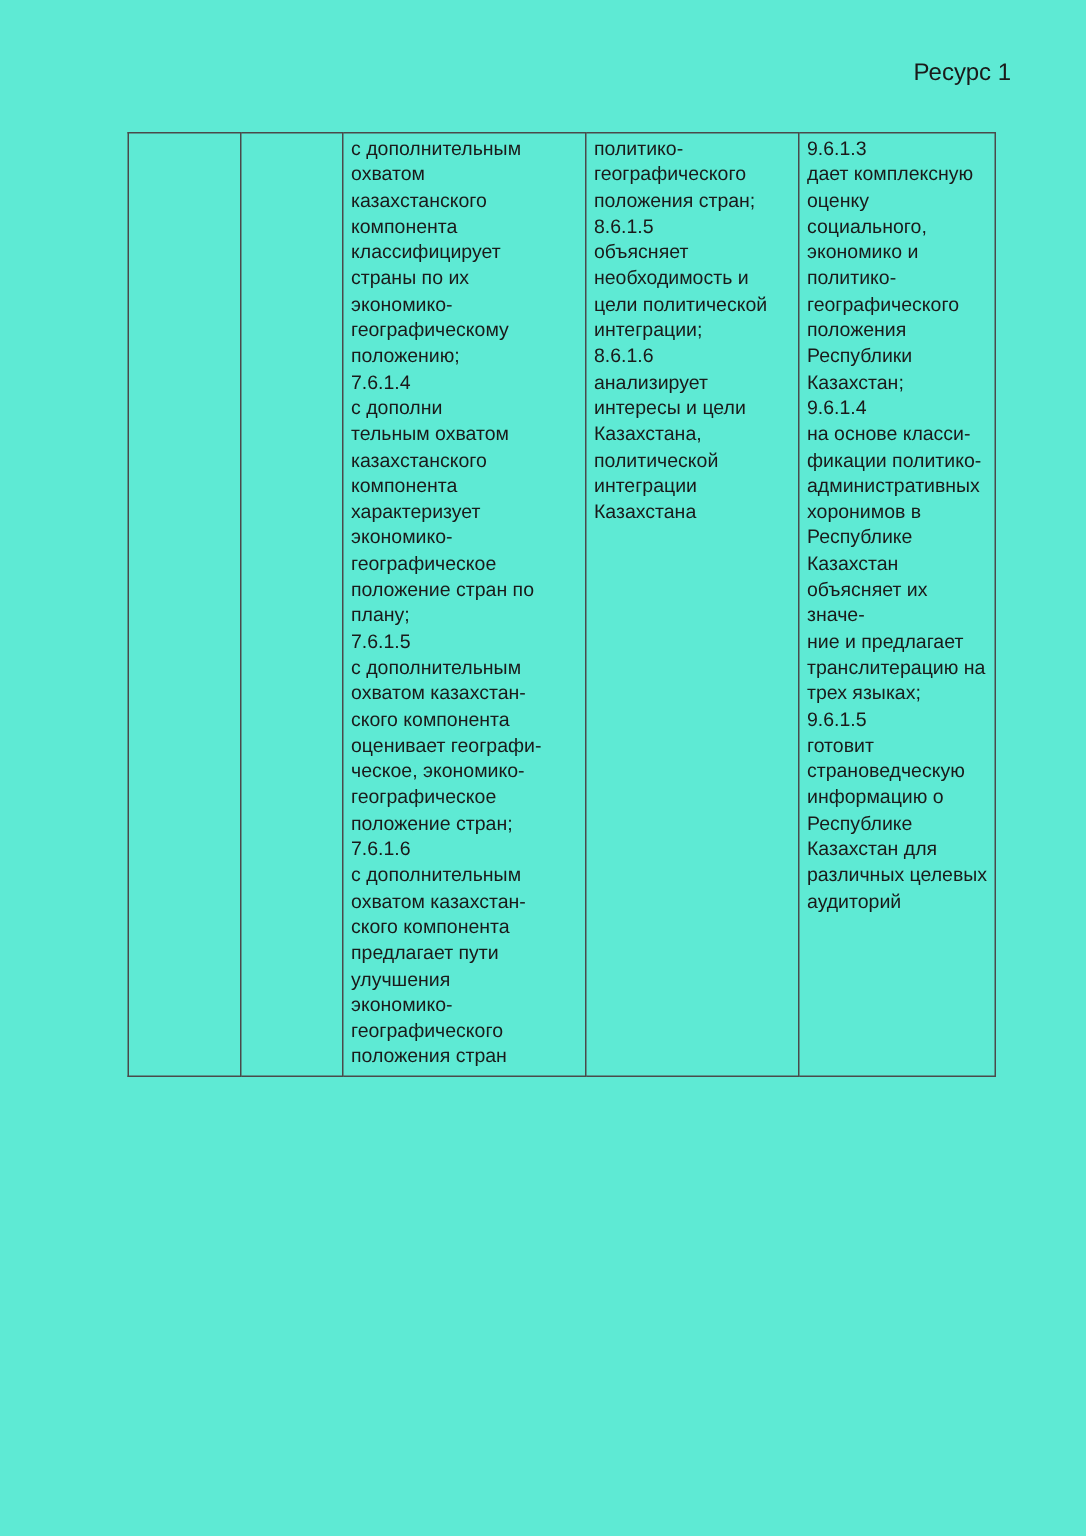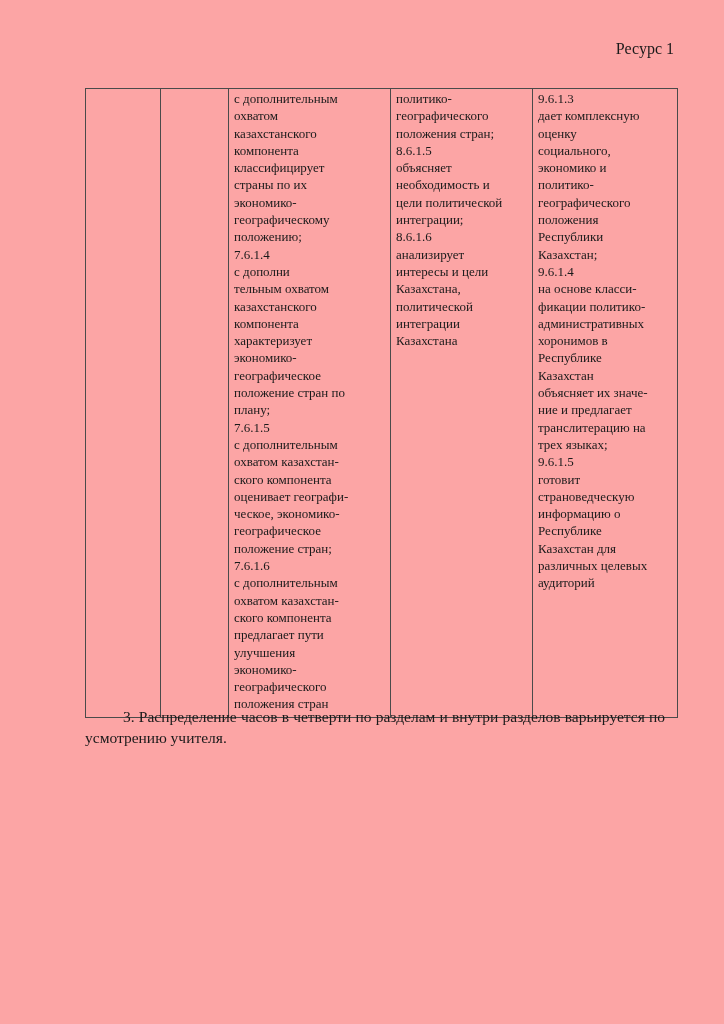--- a/index.html
+++ b/index.html
@@ -4,22 +4,22 @@
 <style>
   html, body {
     margin: 0;
     padding: 0;
     background: #ffffff;
   }
   .page {
     position: relative;
     width: 724px;
     height: 1024px;
-    background: #fca5a5;
-    font-family: Liberation Serif, serif;
+    background: #5eead4;
+    font-family: Liberation Sans, sans-serif;
     color: #1a1a1a;
     overflow: hidden;
   }
   .doc-header {
     position: absolute;
     top: 40px;
     right: 50px;
     font-size: 16px;
     color: #1a1a1a;
   }
@@ -40,21 +40,21 @@
     white-space: pre-line;
     word-wrap: break-word;
     color: #1a1a1a;
     height: 608px;
     box-sizing: border-box;
   }
   .col-1 { width: 75px; }
   .col-2 { width: 68px; }
   .col-3 { width: 162px; }
   .col-4 { width: 142px; }
-  .col-5 { width: 145px; }
+  .col-5 { width: 131px; }
   .body-text {
     position: absolute;
     top: 706px;
     left: 85px;
     width: 580px;
     font-size: 15.5px;
     line-height: 21px;
     text-align: justify;
     color: #1a1a1a;
   }
@@ -162,17 +162,16 @@
 информацию о
 Республике
 Казахстан для
 различных целевых
 аудиторий</td>
       </tr>
     </tbody>
   </table>
 
   <div class="body-text">
-    <p>3. Распределение часов в четверти по разделам и внутри разделов варьируется по усмотрению учителя.</p>
   </div>
 
 
 </div>
 
 </body></html>

